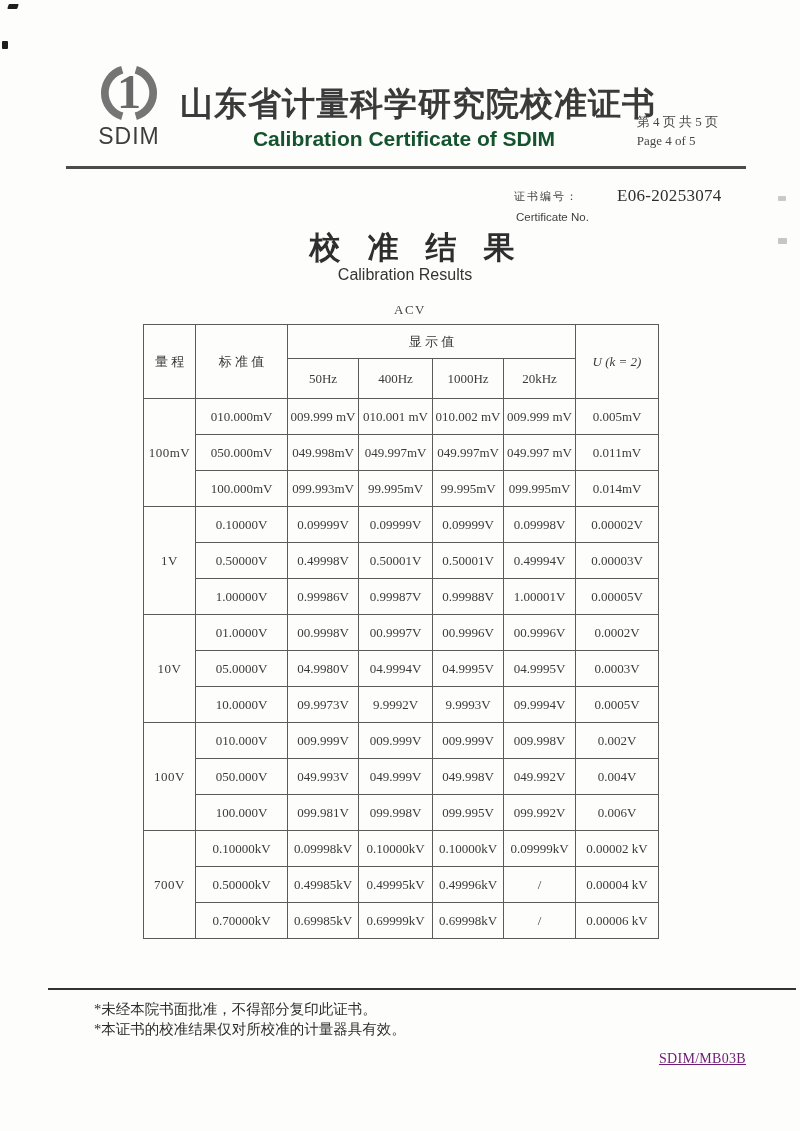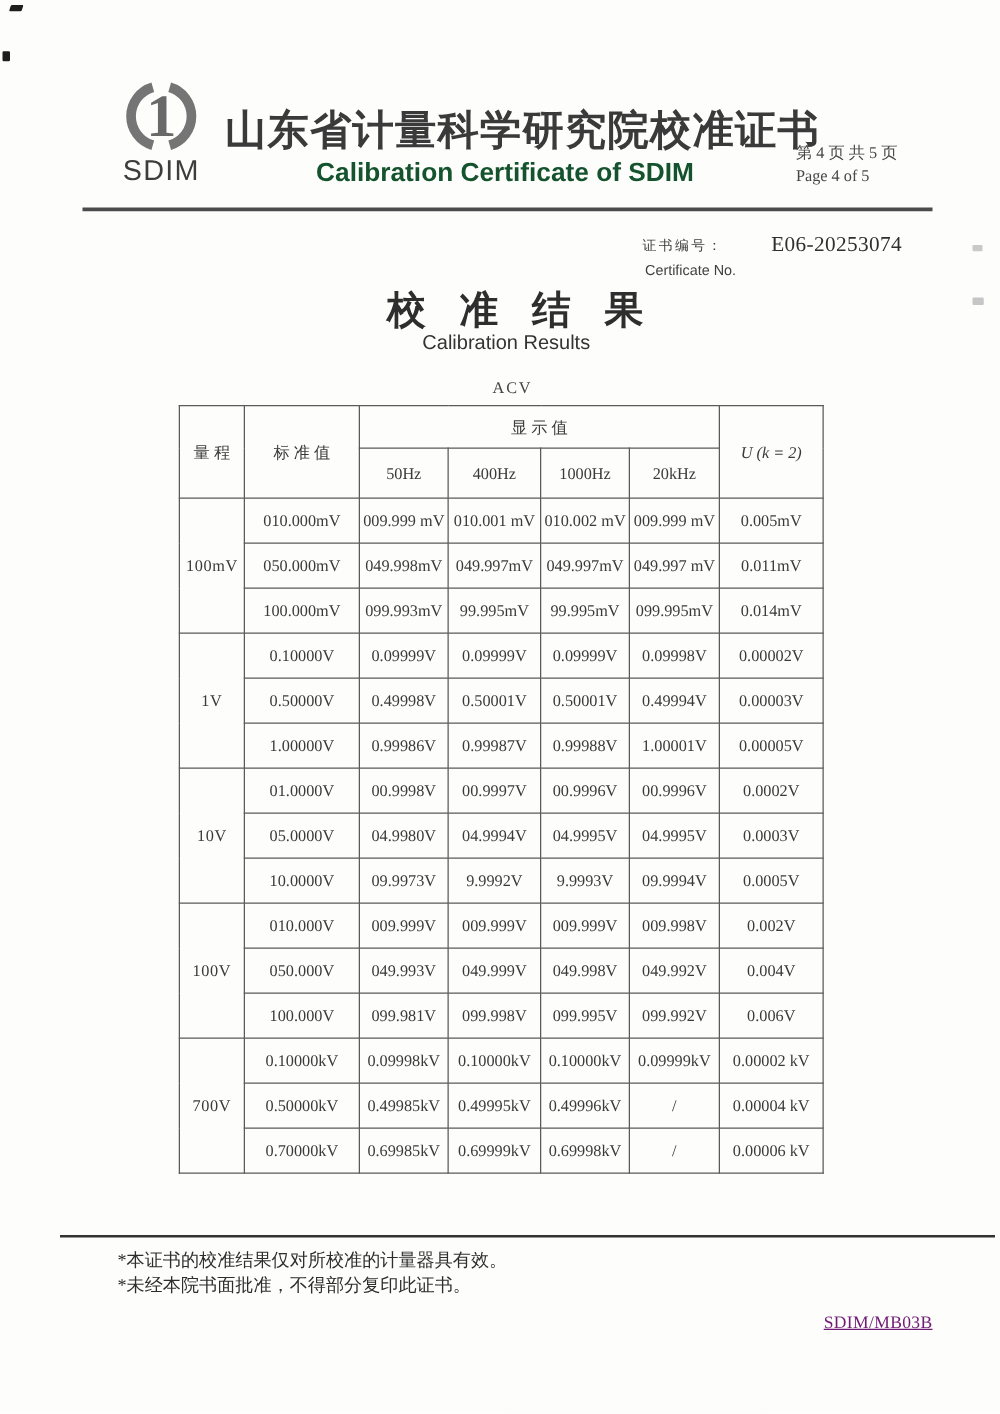--- a/index.html
+++ b/index.html
@@ -269,19 +269,19 @@
           <td>0.69998kV</td>
           <td>/</td>
           <td>0.00006 kV</td>
         </tr>
       </tbody>
   </table>
 
   <div class="footer-rule"></div>
 
   <div class="notes">
+    <div>*未经本院书面批准，不得部分复印此证书。</div>
     <div>*本证书的校准结果仅对所校准的计量器具有效。</div>
-    <div>*未经本院书面批准，不得部分复印此证书。</div>
   </div>
 
   <div class="form-code">SDIM/MB03B</div>
 
 </div>
 
 </body></html>

